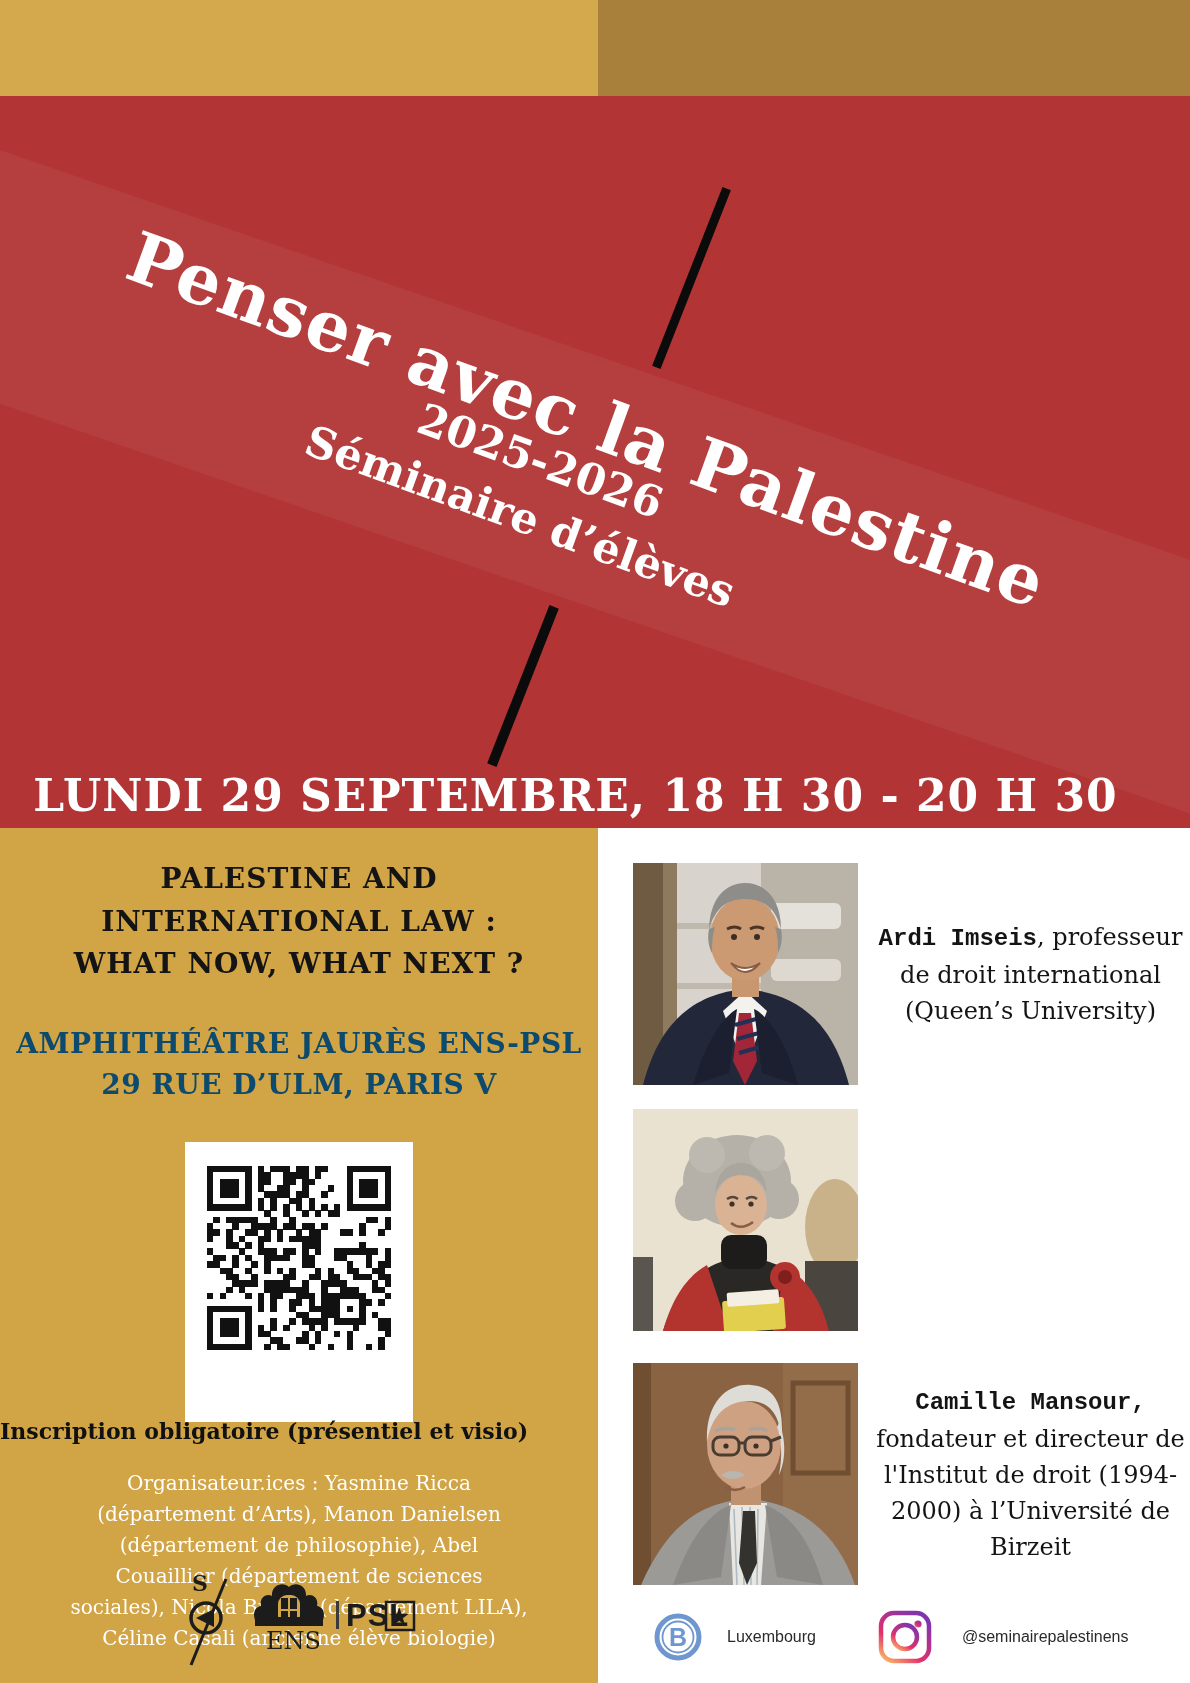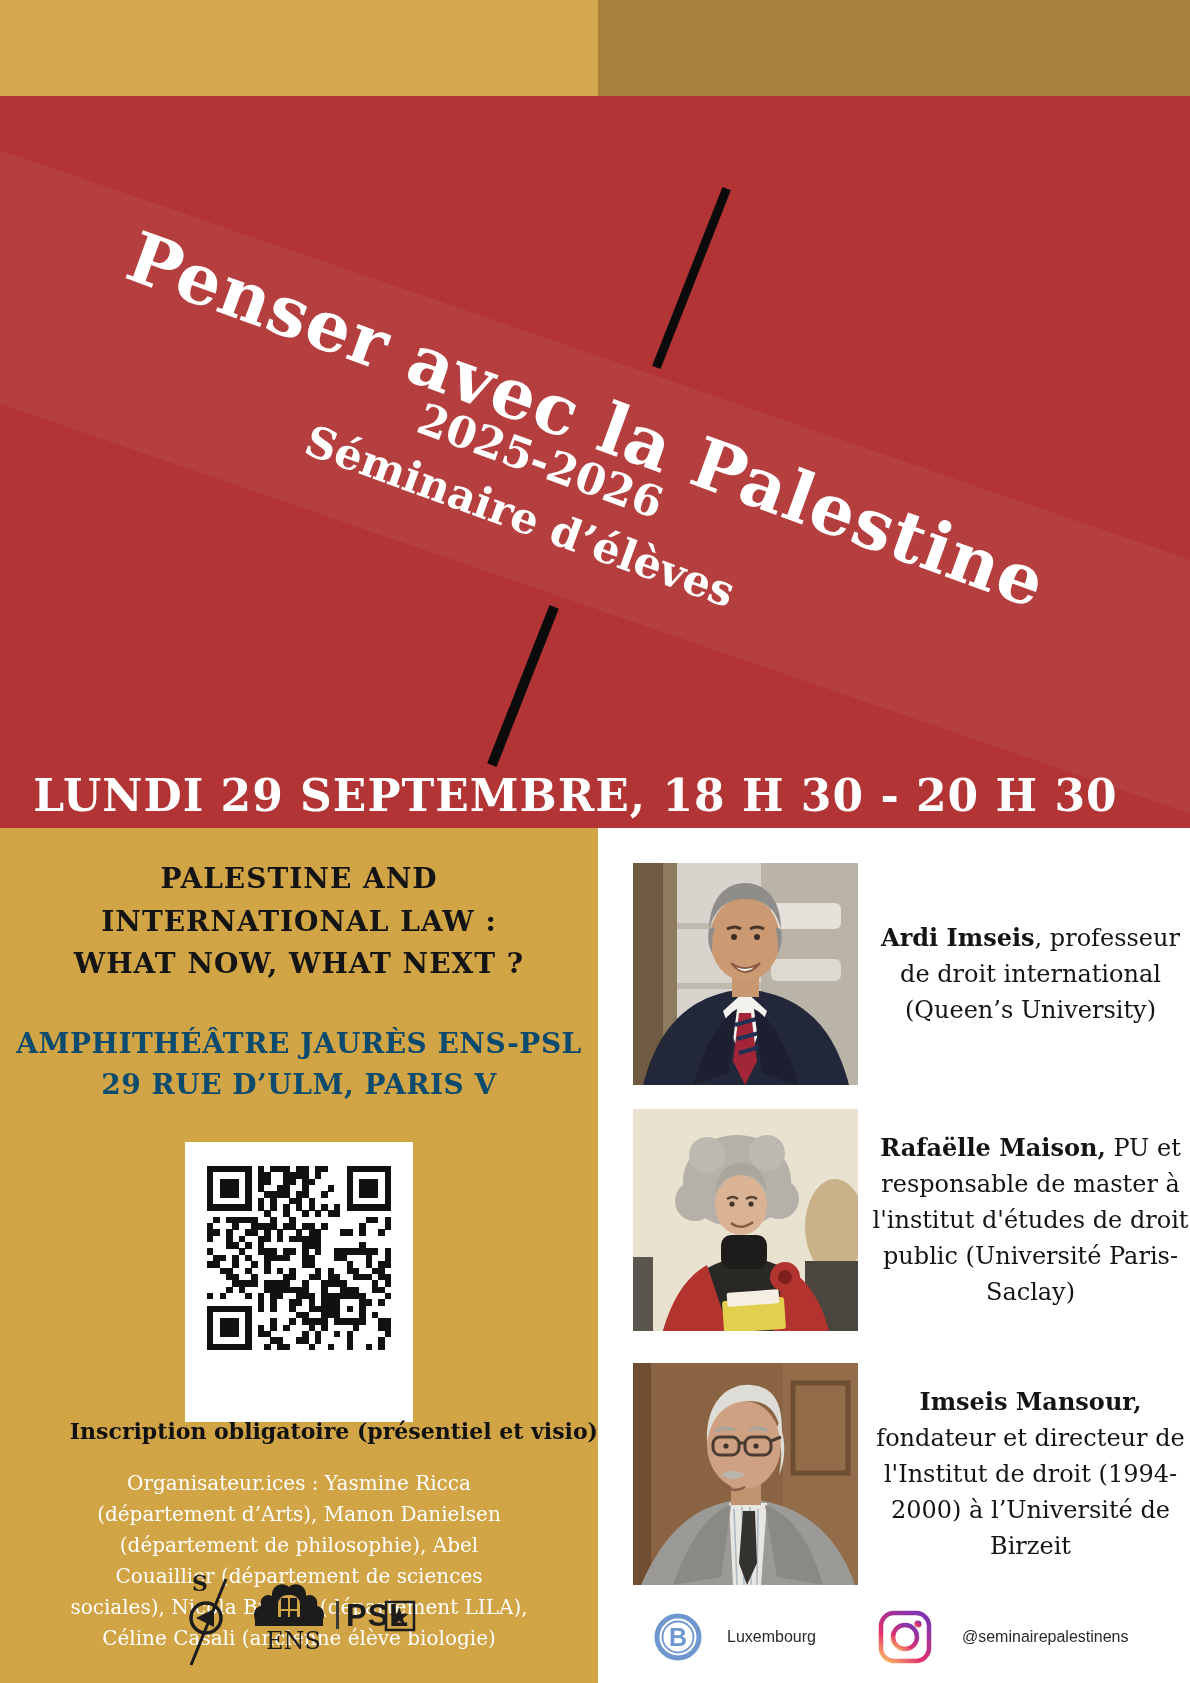--- a/index.html
+++ b/index.html
@@ -28,34 +28,34 @@
              text-align:center;color:#ffffff;font-size:44px;font-weight:bold;letter-spacing:1px;white-space:nowrap;}
 
   
   .gold-col{left:0;top:828px;width:598px;height:861px;background:#D1A445;}
   .event-title{position:absolute;left:0;top:30px;width:598px;text-align:center;color:#141414;
                font-size:28px;font-weight:bold;line-height:1.52;letter-spacing:1px;}
   .venue{position:absolute;left:0;top:196px;width:598px;text-align:center;color:#0c4a6e;
          font-size:28px;font-weight:bold;line-height:1.45;letter-spacing:0.5px;}
   .qr-box{position:absolute;left:185px;top:314px;width:228px;height:280px;background:#ffffff;}
   .qr-box svg{position:absolute;left:22px;top:24px;}
-  .registration{position:absolute;left:0;top:590px;width:598px;text-align:right;color:#111111;
+  .registration{position:absolute;left:0;top:590px;width:598px;text-align:left;color:#111111;
                 font-size:22px;font-weight:bold;}
   .organizers{position:absolute;left:69px;top:640px;width:460px;text-align:center;color:#ffffff;
               font-size:20px;line-height:1.55;}
   .logos{position:absolute;left:179px;top:745px;width:240px;height:95px;}
 
   
   .white-col{left:598px;top:828px;width:592px;height:855px;background:#ffffff;}
   .spk-row{position:absolute;left:0;width:592px;height:224px;display:flex;align-items:center;}
   .spk-row.r1{top:34px;} .spk-row.r2{top:280px;} .spk-row.r3{top:534px;}
   .spk-photo{margin-left:35px;width:225px;height:222px;flex:0 0 auto;overflow:hidden;}
   .spk-text{margin-left:13px;width:320px;text-align:center;color:#141414;
             font-size:24px;line-height:1.5;}
-  .spk-text b{font-weight:bold;}
+  .spk-text b{font-weight:bold;font-family:Liberation Mono, monospace;}
 
   .social{position:absolute;left:0;top:780px;width:592px;display:flex;align-items:center;}
   .social .lbl{font-family:"Liberation Sans",sans-serif;font-size:16px;color:#2a2a2a;}
   .bbb-icon{margin-left:55px;}
   .bbb-lbl{margin-left:24px;}
   .ig-icon{margin-left:60px;}
   .ig-lbl{margin-left:28px;}
 </style>
 </head>
 <body>
@@ -591,23 +591,20 @@
           <circle cx="134" cy="44" r="18" fill="#bdb9b1"></circle>
           <ellipse cx="108" cy="96" rx="26" ry="30" fill="#d9b394"></ellipse>
           <path d="M82 84 C84 62 96 54 108 54 C122 54 132 64 134 84 C128 70 120 66 108 66 C96 66 88 72 82 84 Z" fill="#aaa59d"></path>
           <path d="M94 90 Q100 86 105 90" stroke="#5a4636" stroke-width="2.5" fill="none"></path>
           <path d="M113 90 Q119 86 124 90" stroke="#5a4636" stroke-width="2.5" fill="none"></path>
           <circle cx="99" cy="95" r="2.6" fill="#3e3128"></circle>
           <circle cx="118" cy="95" r="2.6" fill="#3e3128"></circle>
           <path d="M98 114 Q108 122 120 113" stroke="#8a5c44" stroke-width="2.5" fill="none"></path>
         </svg>
       </div>
-      <div class="spk-text">
-        <b>Rafaëlle Maison,</b><span> PU et responsable de master à l'institut d'études de droit public (Université Paris-Saclay)</span>
-      </div>
     </div>
 
     <div class="spk-row r3">
       <div class="spk-photo">
         <svg width="225" height="222" viewBox="0 0 225 222">
           <rect width="225" height="222" fill="#8a6342"></rect>
           <rect x="150" y="0" width="75" height="222" fill="#936c49"></rect>
           <rect x="160" y="20" width="55" height="90" fill="none" stroke="#6f4e31" stroke-width="5"></rect>
           <rect x="0" y="0" width="18" height="222" fill="#6f4e31"></rect>
           <path d="M8 222 C36 158 72 138 116 136 C162 140 202 164 222 222 Z" fill="#9c9a96"></path>
@@ -627,21 +624,21 @@
           <path d="M80 70 Q90 64 102 68" stroke="#9b9banone" stroke-width="0" fill="none"></path>
           <path d="M82 68 Q92 63 102 67" stroke="#a9a49a" stroke-width="3.5" fill="none"></path>
           <path d="M116 67 Q126 63 134 68" stroke="#a9a49a" stroke-width="3.5" fill="none"></path>
           <circle cx="93" cy="83" r="2.6" fill="#3c3026"></circle>
           <circle cx="123" cy="83" r="2.6" fill="#3c3026"></circle>
           <path d="M88 112 Q100 104 112 112 Q100 120 88 112 Z" fill="#b9b6ae"></path>
           <path d="M92 124 Q102 130 112 124" stroke="#8a5c44" stroke-width="2.5" fill="none"></path>
         </svg>
       </div>
       <div class="spk-text">
-        <b>Imseis Mansour,</b><span> fondateur et directeur de l'Institut de droit (1994-2000) à l’Université de Birzeit</span>
+        <b>Camille Mansour,</b><span> fondateur et directeur de l'Institut de droit (1994-2000) à l’Université de Birzeit</span>
       </div>
     </div>
 
     <div class="social">
       <svg class="bbb-icon" width="50" height="50" viewBox="0 0 50 50">
         <circle cx="25" cy="25" r="21" fill="none" stroke="#6F97CF" stroke-width="5"></circle>
         <circle cx="25" cy="25" r="15.5" fill="none" stroke="#6F97CF" stroke-width="1.8"></circle>
         <text x="25" y="34" text-anchor="middle" font-family="Liberation Sans, sans-serif" font-size="25" font-weight="bold" fill="#6F97CF">B</text>
       </svg>
       <span class="lbl bbb-lbl">Luxembourg</span>

